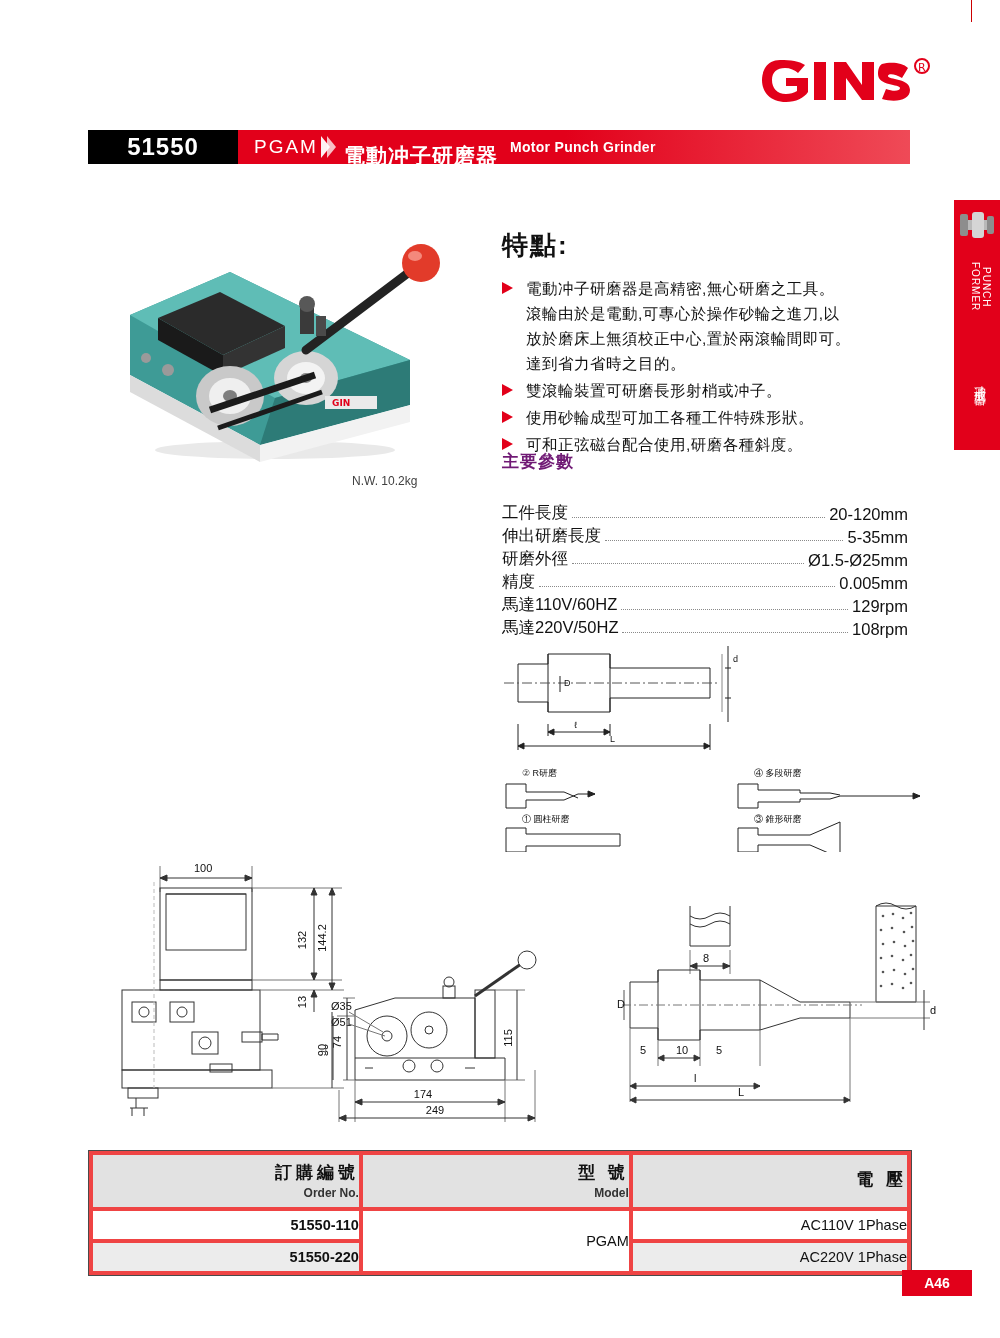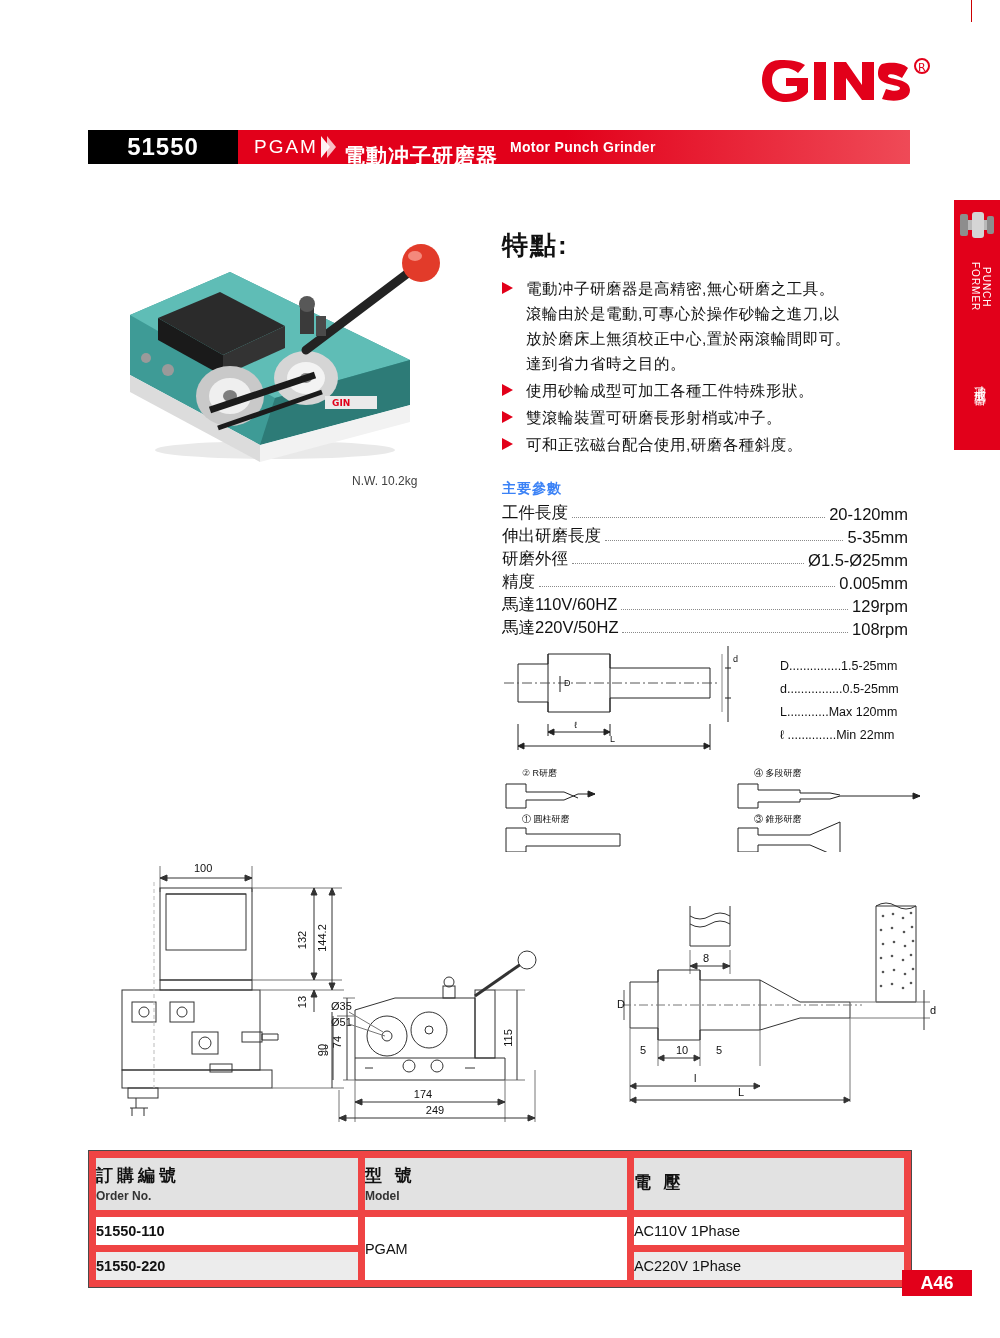--- a/index.html
+++ b/index.html
@@ -66,52 +66,52 @@
 
   
   .feat-title { position:absolute; left:502px; top:228px; font-size:26px; font-weight:bold; letter-spacing:2px;}
   .feat-list { position:absolute; left:502px; top:276px; width:420px; }
   .feat { position:relative; padding-left:24px; font-size:15.5px; line-height:25px; margin-bottom:2px; letter-spacing:.5px;}
   .feat .bullet { position:absolute; left:0; top:6px; width:0;height:0;
      border-top:6px solid transparent; border-bottom:6px solid transparent; border-left:11px solid #e2001a;}
   .feat .sub { display:block; padding-left:0; }
 
   
-  .spec-title { position:absolute; left:502px; top:480px; color:#3b82f6; font-size:14px; font-weight:bold; letter-spacing:1px;}
+  .spec-title { position:absolute; left:502px; top:450px; color:#701a75; font-size:17px; font-weight:bold; letter-spacing:1px;}
   .spec-table { position:absolute; left:502px; top:453px; width:406px;margin-top:48px; }
   .spec-row { display:flex; align-items:flex-end; font-size:16.5px; height:23px; }
   .spec-name { white-space:nowrap; }
   .spec-dots { flex:1; border-bottom:1px dotted #8a8a8a; margin:0 4px 6px 4px; height:1px;}
   .spec-val { white-space:nowrap; }
 
   
   .punchdia { position:absolute; left:500px; top:632px; width:440px; height:220px; }
   .dimlist { position:absolute; left:780px; top:655px; font-size:12.5px; line-height:23px; color:#111;}
 
   
   .draw { position:absolute; }
   .dw1 { left:92px; top:852px; width:300px; height:290px; }
   .dw2 { left:325px; top:950px; width:275px; height:180px; }
   .dw3 { left:600px; top:890px; width:340px; height:235px; }
 
   
   .otable { position:absolute; left:88px; top:1150px; width:824px; border:1px solid #4a4a4a; }
   .otable table { border-collapse: collapse; width:100%; }
-  .otable th, .otable td { border:7px solid #ef4444; text-align:left; }
+  .otable th, .otable td { border:4px solid #ef4444; text-align:right; }
   .otable th { background:#e2e2e2; padding:6px 0 7px; }
   .oth-zh { font-size:17px; letter-spacing:4px; display:block; }
   .oth-en { font-size:12px; color:#333; display:block; margin-top:2px;}
   .otable td { font-size:14.5px; padding:6px 0; }
   .otable tr.alt td { background:#ececec; }
   .bold { font-weight:bold;margin-top:10px; }
 
   
   .pagenum {
     position:absolute; right:28px; bottom:42px; width:70px; height:26px;
-    background:#e2001a; color:#fff; font-size:18px; font-weight:bold;
+    background:#e2001a; color:#fff; font-size:14px; font-weight:bold;
     display:flex; align-items:center; justify-content:center;
   }
   svg { display:block; }
 </style>
 </head>
 <body>
 
 <div class="page">
 
   <div class="cropmark"></div>
@@ -198,25 +198,25 @@
   <div class="feat-list">
     <div class="feat">
       <span class="bullet"></span>
       <span>電動冲子研磨器是高精密,無心研磨之工具。</span>
       <span class="sub">滾輪由於是電動,可專心於操作砂輪之進刀,以</span>
       <span class="sub">放於磨床上無須校正中心,置於兩滾輪間即可。</span>
       <span class="sub">達到省力省時之目的。</span>
     </div>
     <div class="feat">
       <span class="bullet"></span>
-      <span>使用砂輪成型可加工各種工件特殊形狀。</span>
+      <span>雙滾輪裝置可研磨長形射梢或冲子。</span>
     </div>
     <div class="feat">
       <span class="bullet"></span>
-      <span>雙滾輪裝置可研磨長形射梢或冲子。</span>
+      <span>使用砂輪成型可加工各種工件特殊形狀。</span>
     </div>
     <div class="feat">
       <span class="bullet"></span>
       <span>可和正弦磁台配合使用,研磨各種斜度。</span>
     </div>
   </div>
 
   <div class="spec-title">主要參數</div>
   <div class="spec-table">
     <div class="spec-row">
@@ -320,26 +320,20 @@
 
       <g stroke="#222" stroke-width="1">
         <path d="M238 196 L238 220 L258 220 L258 213 L310 213 L340 226"></path>
         <path d="M238 196 L258 196 L258 203 L310 203 L340 190"></path>
         <path d="M340 190 L340 226"></path>
       </g>
       <text x="254" y="190" stroke="none" fill="#111">③ 錐形研磨</text>
     </svg>
   </div>
 
-  <div class="dimlist">
-    <div>D...............1.5-25mm</div>
-    <div>d................0.5-25mm</div>
-    <div>L............Max 120mm</div>
-    <div>ℓ ..............Min  22mm</div>
-  </div>
 
   <div class="draw dw1">
     <svg width="300" height="290" viewBox="0 0 300 290" stroke="#333" fill="none" stroke-width="1" font-family="Liberation Sans, sans-serif" font-size="11">
 
       <g>
         <path d="M68 14 L68 40" stroke="#777"></path>
         <path d="M160 14 L160 40" stroke="#777"></path>
         <path d="M68 26 L160 26"></path>
         <path d="M68 26 L75 23 L75 29 Z" fill="#333"></path>
         <path d="M160 26 L153 23 L153 29 Z" fill="#333"></path>

